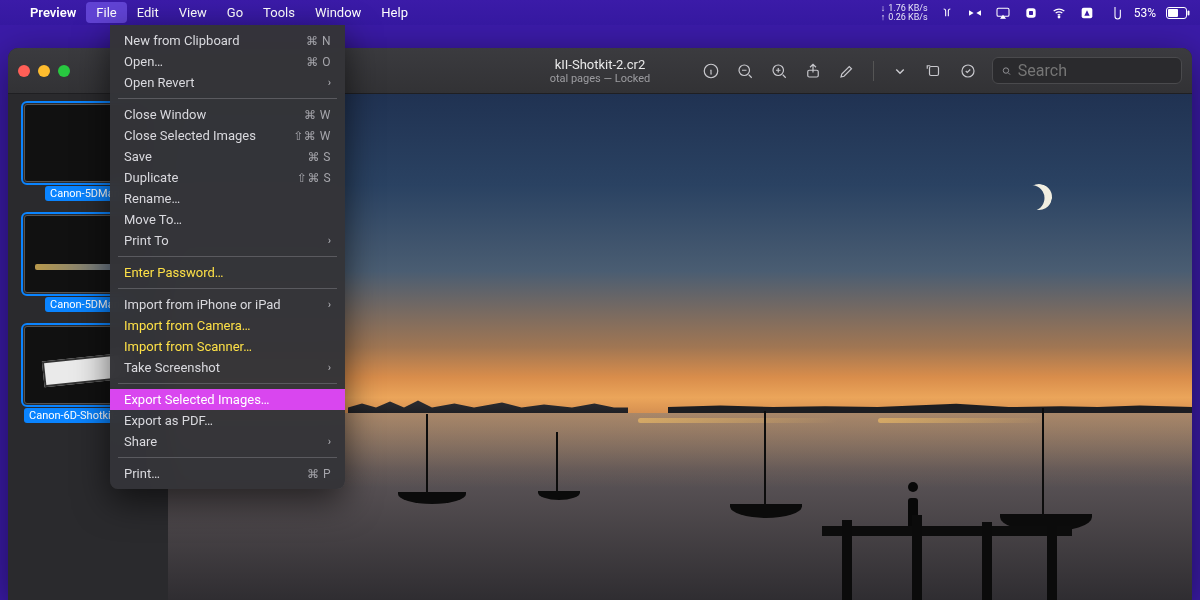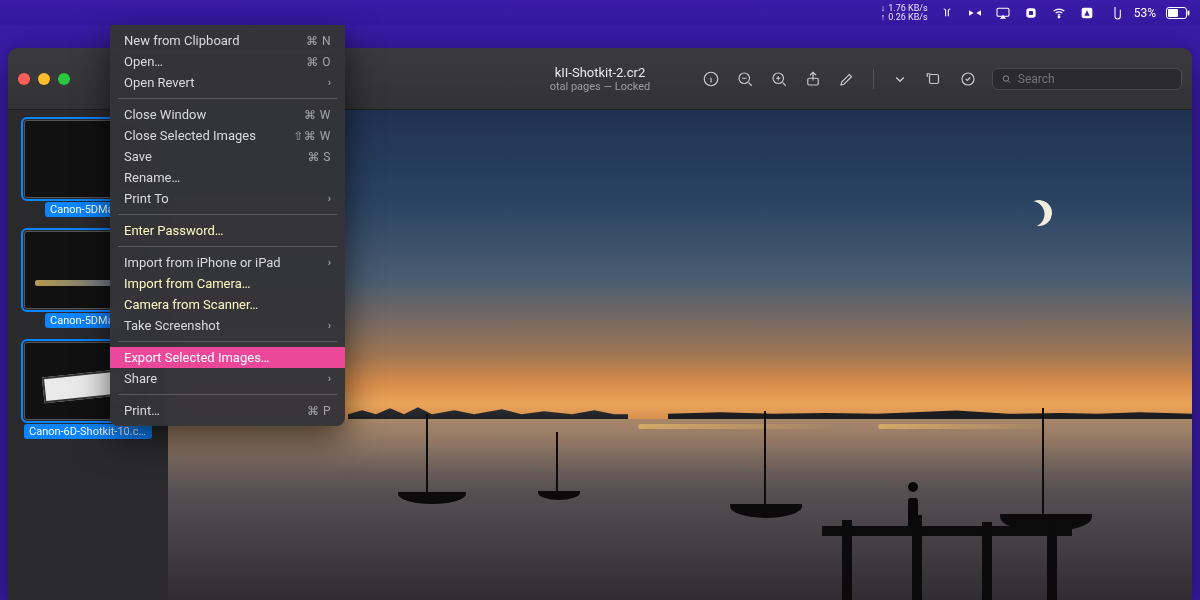--- a/index.html
+++ b/index.html
@@ -15,35 +15,35 @@
 .appname { font-weight:600; }
 .netspeed { display:flex; flex-direction:column; line-height:1; font-size:9px; gap:0; color:#e8e5f8; }
 .netspeed .row { display:flex; align-items:center; gap:3px; }
 .status-icon { display:inline-flex; align-items:center; justify-content:center; width:18px; height:18px; }
 .status-icon svg { width:16px; height:16px; }
 .battery-text { font-size:12px; }
 .battery-icn { display:inline-flex; align-items:center; }
 
 
 .window { position:absolute; top:48px; left:8px; right:8px; bottom:0; border-radius:10px 10px 0 0; background:#2a2a2d; box-shadow:0 10px 40px rgba(0,0,0,.5); overflow:hidden; display:flex; flex-direction:column; }
-.titlebar { height:62px; background:linear-gradient(180deg,#3b3b3f,#323235); display:flex; align-items:center; padding:0 10px; gap:4px; border-bottom:1px solid #1f1f22; }
+.titlebar { height:46px; background:linear-gradient(180deg,#3b3b3f,#323235); display:flex; align-items:center; padding:0 10px; gap:4px; border-bottom:1px solid #1f1f22; }
 .traffic { display:flex; gap:8px; }
 .traffic span { width:12px; height:12px; border-radius:50%; display:block; }
 .tl-close { background:#ff5f57; }
 .tl-min { background:#febc2e; }
 .tl-max { background:#28c840; }
 .title-center { position:absolute; left:50%; transform:translateX(-50%); text-align:center; color:#e9e9e9; font-size:13px; }
 .title-center .sub { font-size:11px; color:#9d9da1; }
 .toolbar-right { margin-left:auto; display:flex; align-items:center; gap:14px; color:#c7c7cc; }
 .toolbar-right .ic { width:20px; height:20px; display:flex; align-items:center; justify-content:center; border-radius:4px; }
 .toolbar-right .ic svg { width:18px; height:18px; }
 .toolbar-right .sep { width:1px; height:20px; background:#555; margin:0 2px; }
 .search-wrap { display:flex; align-items:center; background:#2a2a2d; border:1px solid #4a4a4d; border-radius:6px; padding:3px 8px; width:190px; }
 .search-wrap svg { width:12px; height:12px; margin-right:6px; stroke:#9a9a9f; }
-.search-wrap input { background:transparent; border:none; outline:none; color:#f9a8d4; font-size:12px; width:100%; }
+.search-wrap input { background:transparent; border:none; outline:none; color:#f9a8d4; font-size:16px; width:100%; }
 
 .content { flex:1; display:flex; background:#1f1f22; overflow:hidden; position:relative; }
 
 
 .sidebar { width:160px; background:#2a2a2d; padding:10px 8px; display:flex; flex-direction:column; gap:14px; overflow-y:auto; }
 .thumb { display:flex; flex-direction:column; align-items:center; gap:4px; }
 .thumb .img { width:128px; height:78px; border-radius:3px; border:1px solid #555; background:#111; }
 .thumb .img.selected { outline:2px solid #0a84ff; outline-offset:1px; }
 .thumb .label { font-size:11px; color:#fff; background:#0a84ff; padding:1px 5px; border-radius:3px; max-width:128px; overflow:hidden; white-space:nowrap; text-overflow:ellipsis; }
 
@@ -82,30 +82,41 @@
 .boat.b2 { width:92px; height:18px; right:100px; bottom:68px; }
 .boat.b2 .mast { height:110px; left:42px; bottom:14px; }
 .boat.b3 { width:68px; height:12px; left:230px; bottom:96px; }
 .boat.b3 .mast { height:80px; left:28px; bottom:10px; }
 .boat.b4 { width:42px; height:9px; left:370px; bottom:100px; }
 .boat.b4 .mast { height:60px; left:18px; bottom:8px; }
 
 
 .dropdown { position:absolute; top:25px; left:110px; width:235px; background:rgba(52,52,56,.98); border-radius:0 0 8px 8px; box-shadow:0 12px 35px rgba(0,0,0,.6); padding:5px 0; color:#d9d9de; font-size:13px; z-index:100; backdrop-filter:blur(10px); }
 .dd-item { display:flex; align-items:center; justify-content:space-between; padding:3px 14px; cursor:default; }
-.dd-item.highlight { background:#ec4899; color:#fff; }
-.dd-item.disabled { color:#fef9c3; }
+.dd-item.highlight { background:#d946ef; color:#fff; }
+.dd-item.disabled { color:#fde047; }
 .dd-sep { height:1px; background:#5a5a5f; margin:5px 8px; }
 .dd-item .sc { color:#a5a5ab; font-size:12px; letter-spacing:.5px; }
 .dd-chevron { font-size:11px; color:#b8b8bd; }
 </style>
 </head>
 <body>
 
 <div class="menubar">
+  <div class="left">
+    <span class="apple-logo"></span>
+    <span class="menu-item appname">Preview</span>
+    <span class="menu-item selected">File</span>
+    <span class="menu-item">Edit</span>
+    <span class="menu-item">View</span>
+    <span class="menu-item">Go</span>
+    <span class="menu-item">Tools</span>
+    <span class="menu-item">Window</span>
+    <span class="menu-item">Help</span>
+  </div>
   <div class="right">
     <div class="netspeed">
       <div class="row">
           <span>↓</span>
           <span>1.76 KB/s</span>
         </div>
       <div class="row">
           <span>↑</span>
           <span>0.26 KB/s</span>
         </div>
@@ -180,48 +191,58 @@
     </div>
     <div class="dd-item">
       <span>Close Selected Images</span>
       <span class="sc">⇧⌘ W</span>
     </div>
     <div class="dd-item">
       <span>Save</span>
       <span class="sc">⌘ S</span>
     </div>
     <div class="dd-item">
+      <span>Duplicate</span>
+      <span class="sc">⇧⌘ S</span>
+    </div>
+    <div class="dd-item">
       <span>Rename…</span>
+    </div>
+    <div class="dd-item">
+      <span>Move To…</span>
     </div>
     <div class="dd-item">
       <span>Print To</span>
       <span class="dd-chevron">›</span>
     </div>
     <div class="dd-sep"></div>
     <div class="dd-item disabled">
       <span>Enter Password…</span>
     </div>
     <div class="dd-sep"></div>
     <div class="dd-item">
       <span>Import from iPhone or iPad</span>
       <span class="dd-chevron">›</span>
     </div>
     <div class="dd-item disabled">
       <span>Import from Camera…</span>
     </div>
     <div class="dd-item disabled">
-      <span>Camera from Scanner…</span>
+      <span>Import from Scanner…</span>
     </div>
     <div class="dd-item">
       <span>Take Screenshot</span>
       <span class="dd-chevron">›</span>
     </div>
     <div class="dd-sep"></div>
     <div class="dd-item highlight">
       <span>Export Selected Images…</span>
+    </div>
+    <div class="dd-item">
+      <span>Export as PDF…</span>
     </div>
     <div class="dd-item">
       <span>Share</span>
       <span class="dd-chevron">›</span>
     </div>
     <div class="dd-sep"></div>
     <div class="dd-item">
       <span>Print…</span>
       <span class="sc">⌘ P</span>
     </div>

